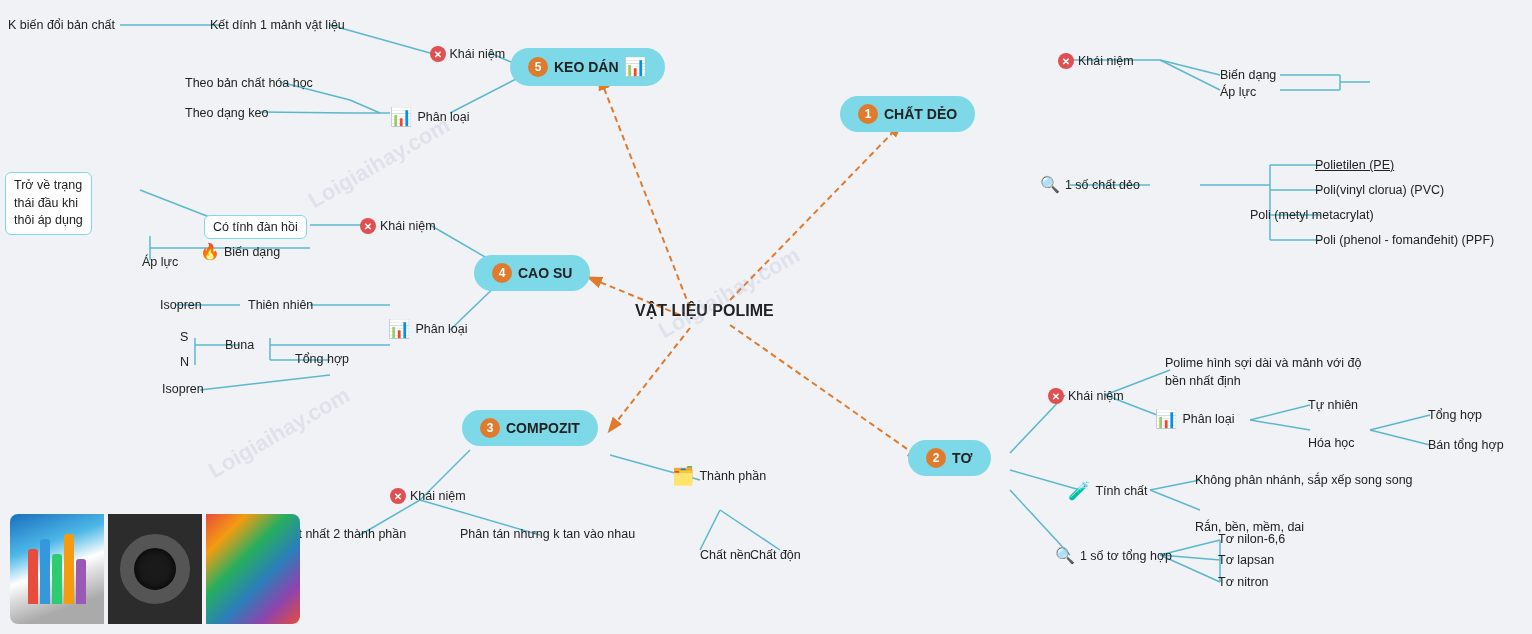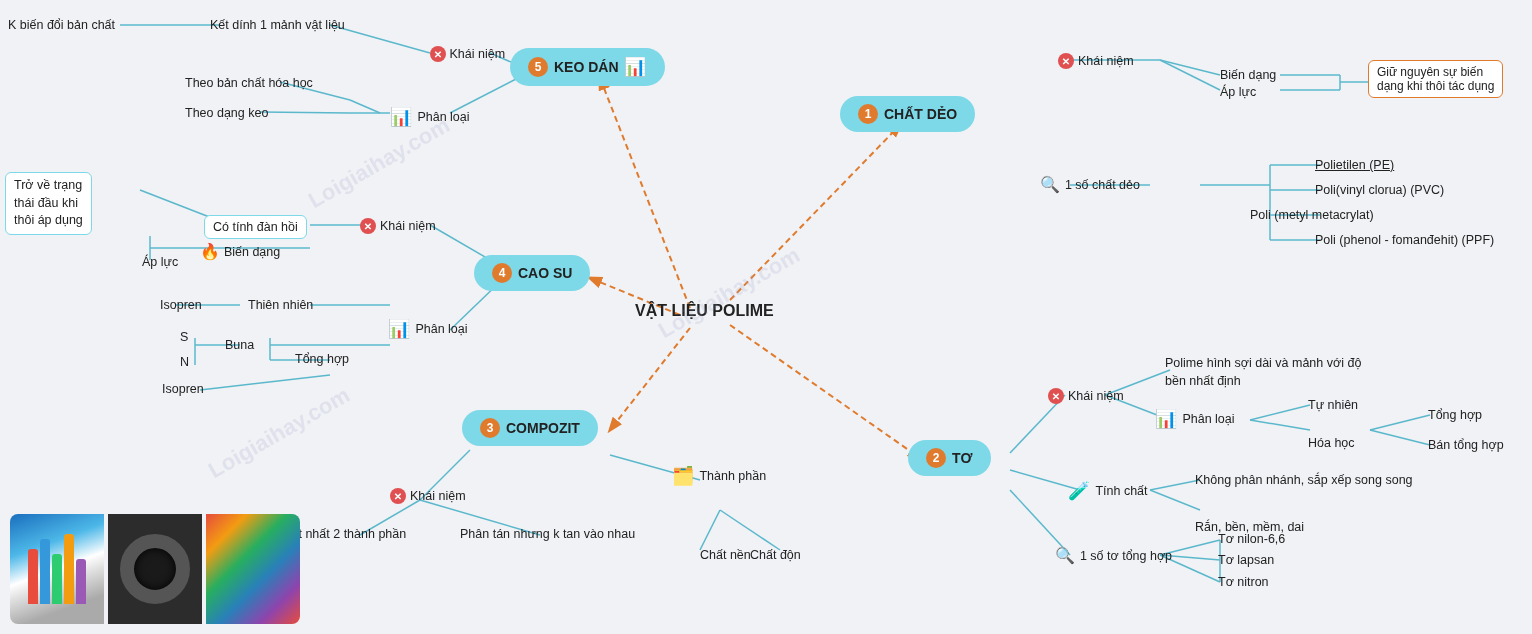--- a/index.html
+++ b/index.html
@@ -302,22 +302,20 @@
     <span class="icon-chart">📊</span>
     <span>Phân loại</span>
   </div>
 
   <div class="label" style="left:1058px; top:53px; display:flex; align-items:center; gap:4px;">
     <span class="red-x">✕</span>
     <span>Khái niệm</span>
   </div>
   <div class="label" style="left:1220px; top:68px;">Biến dạng</div>
   <div class="label" style="left:1220px; top:85px;">Áp lực</div>
-  <div class="label box-orange" style="left:1368px; top:60px; max-width:160px; white-space:pre-wrap; font-size:12px;">Giữ nguyên sự biến
-dạng khi thôi tác dụng</div>
 
   <div class="label" style="left:1040px; top:175px; display:flex; align-items:center; gap:5px;">
     <span class="icon-search">🔍</span>
     <span>1 số chất dẻo</span>
   </div>
   <div class="label" style="left:1315px; top:158px;text-decoration:underline;">Polietilen (PE)</div>
   <div class="label" style="left:1315px; top:183px;">Poli(vinyl clorua) (PVC)</div>
   <div class="label" style="left:1250px; top:208px;">Poli (metyl metacrylat)</div>
   <div class="label" style="left:1315px; top:233px;">Poli (phenol - fomanđehit) (PPF)</div>
 

